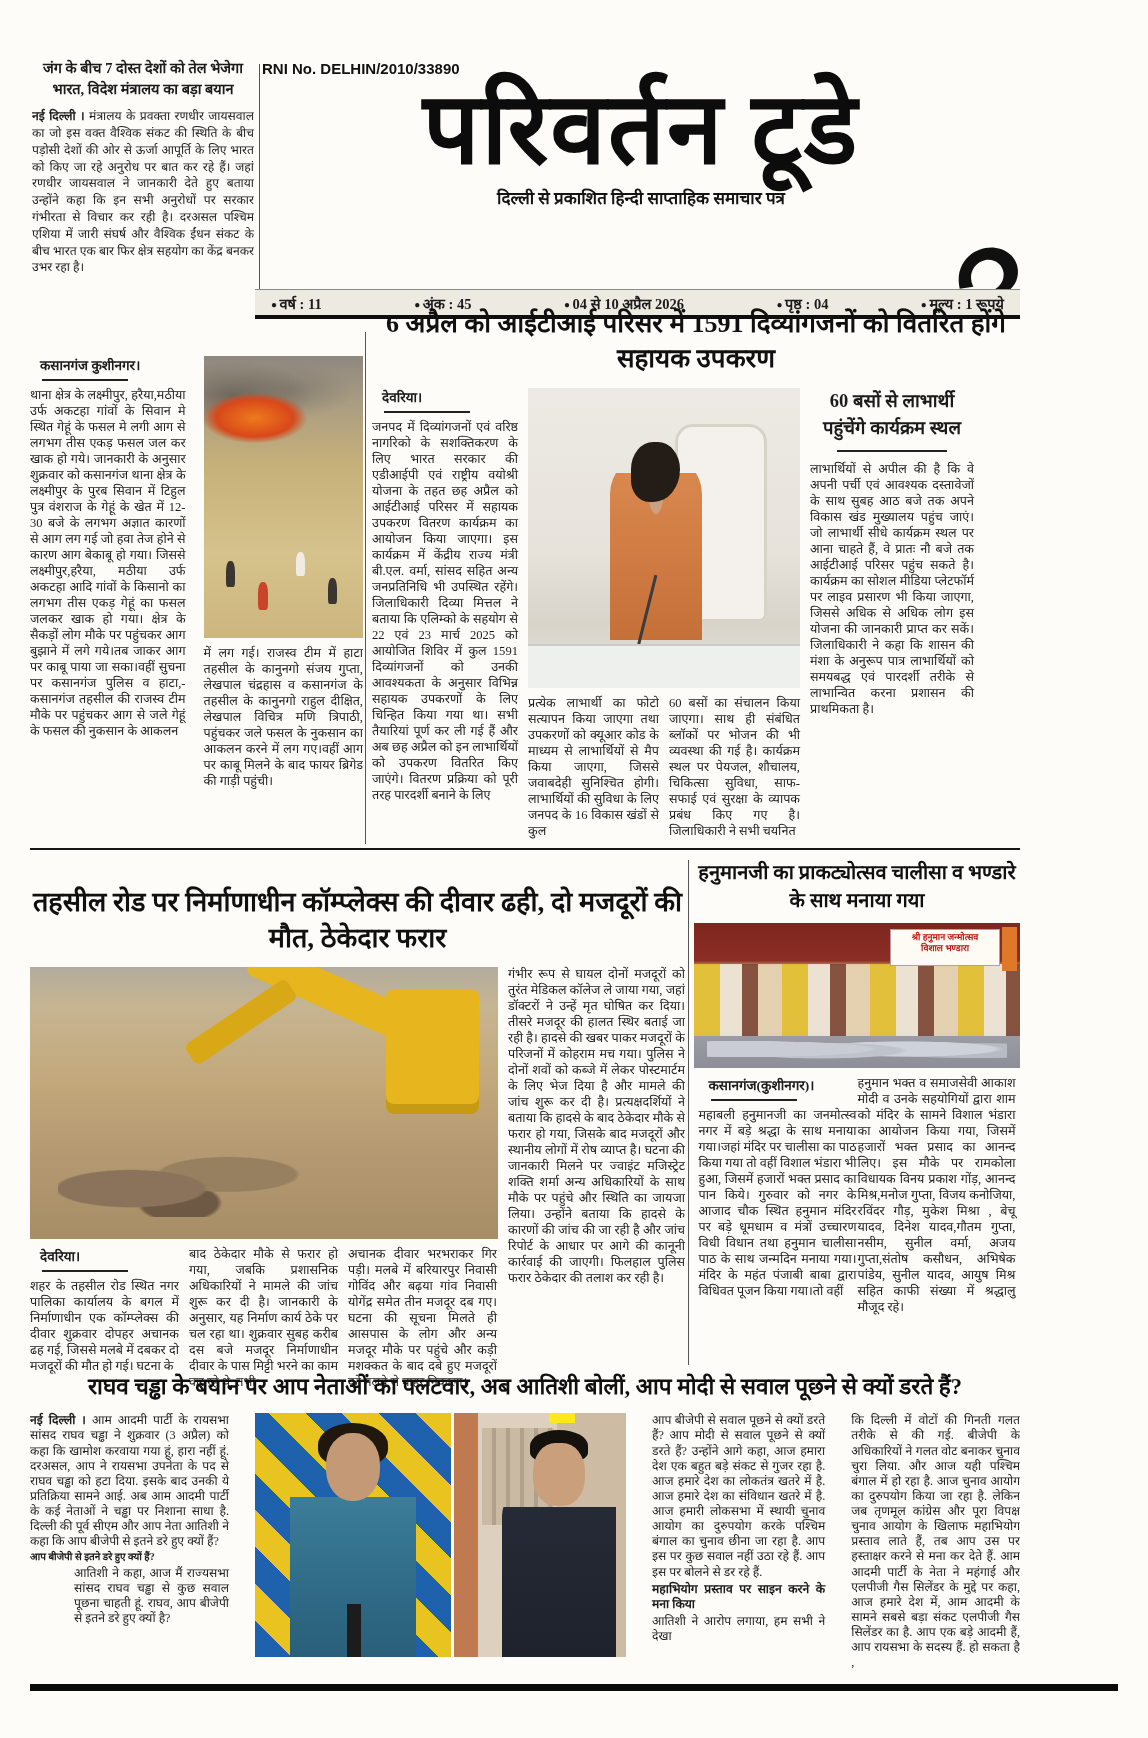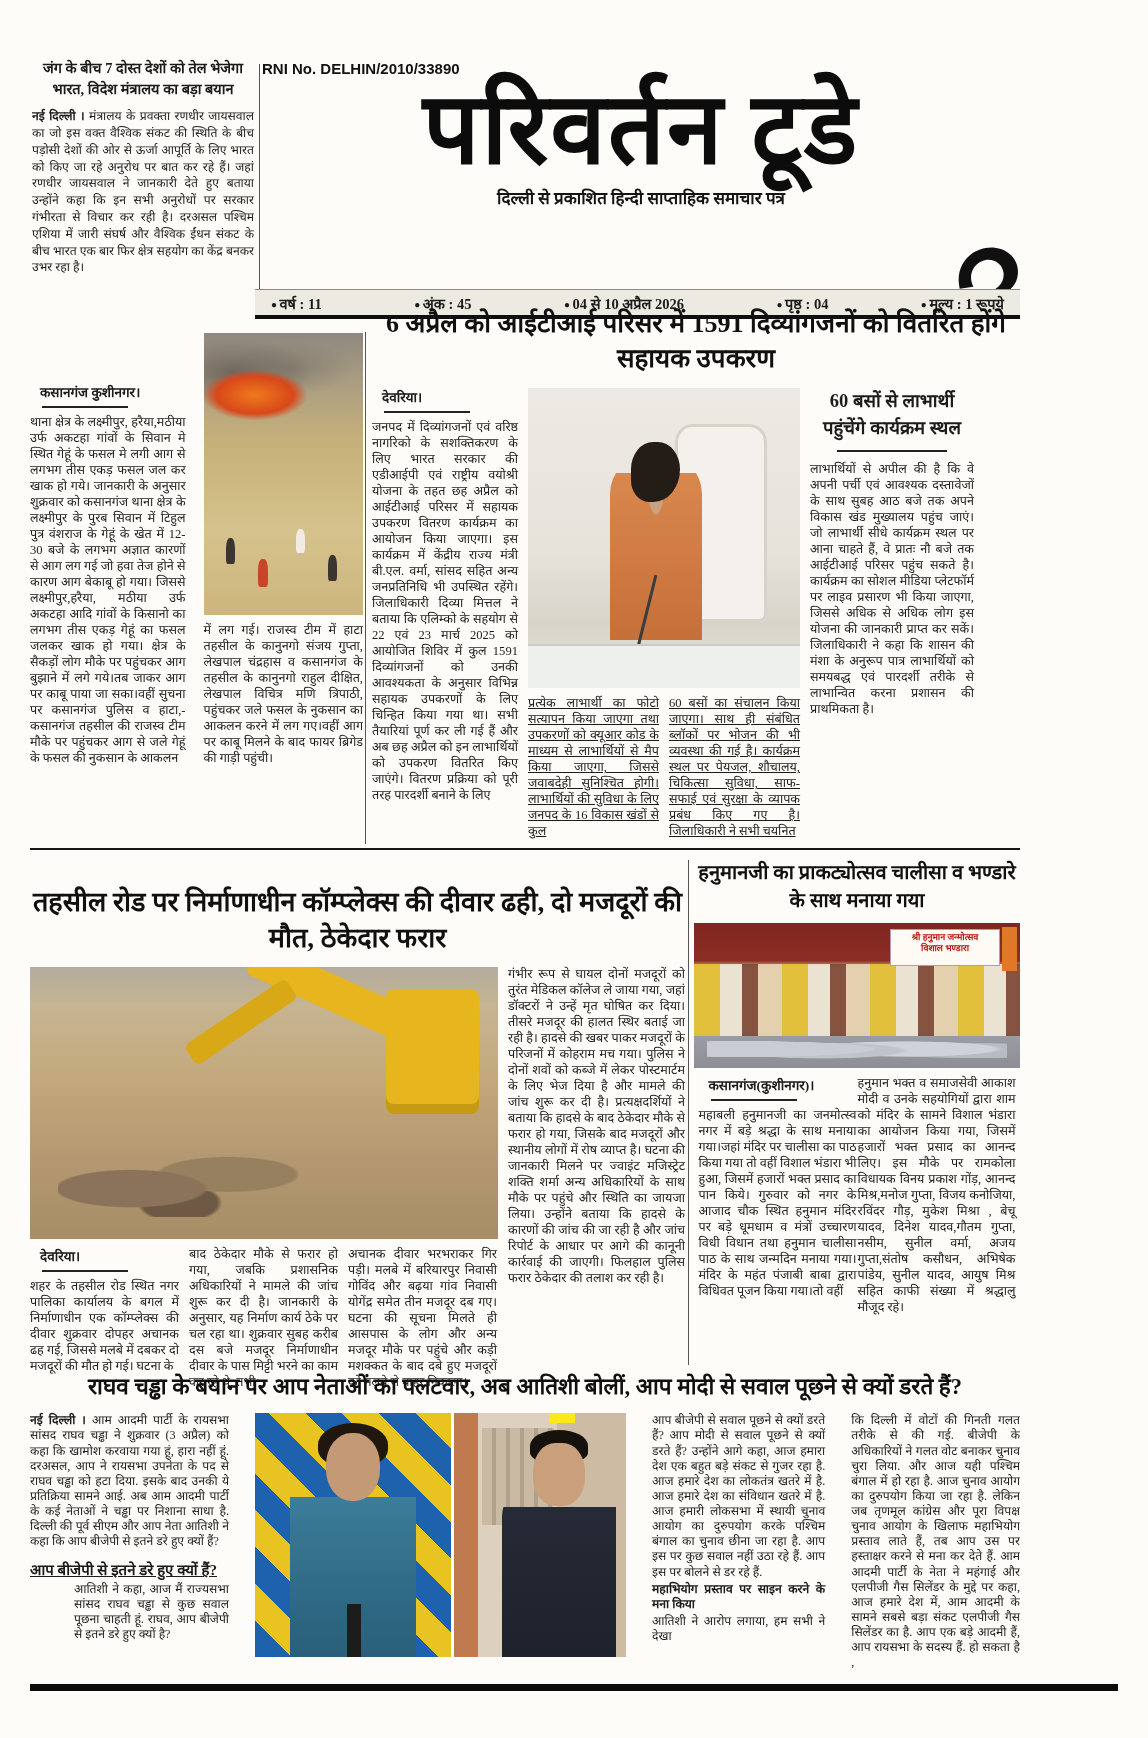--- a/index.html
+++ b/index.html
@@ -124,21 +124,21 @@
 
   <div class="abs infobar">
     <span>वर्ष : 11</span>
     <span>अंक : 45</span>
     <span>04 से 10 अप्रैल 2026</span>
     <span>पृष्ठ : 04</span>
     <span>मूल्य : 1 रूपये</span>
   </div>
 
   <section class="abs" style="left:30px;top:330px;width:333px;height:515px;overflow:hidden;">
-    <div class="row" style="gap:18px;margin-top:3px;align-items:flex-end;">
+    <div class="row" style="gap:18px;margin-top:26px;">
       <div style="width:160px;">
         <p class="dl">कसानगंज कुशीनगर।</p>
         <div class="dl-rule"></div>
         <p class="col">थाना क्षेत्र के लक्ष्मीपुर, हरैया,मठीया उर्फ अकटहा गांवों के सिवान मे स्थित गेहूं के फसल मे लगी आग से लगभग तीस एकड़ फसल जल कर खाक हो गये। जानकारी के अनुसार शुक्रवार को कसानगंज थाना क्षेत्र के लक्ष्मीपुर के पुरब सिवान में टिहुल पुत्र वंशराज के गेहूं के खेत में 12-30 बजे के लगभग अज्ञात कारणों से आग लग गई जो हवा तेज होने से कारण आग बेकाबू हो गया। जिससे लक्ष्मीपुर,हरैया, मठीया उर्फ अकटहा आदि गांवों के किसानो का लगभग तीस एकड़ गेहूं का फसल जलकर खाक हो गया। क्षेत्र के सैकड़ों लोग मौके पर पहुंचकर आग बुझाने में लगे गये।तब जाकर आग पर काबू पाया जा सका।वहीं सुचना पर कसानगंज पुलिस व हाटा,- कसानगंज तहसील की राजस्व टीम मौके पर पहुंचकर आग से जले गेहूं के फसल की नुकसान के आकलन</p>
       </div>
       <div style="width:164px;">
         <div class="photo fire-photo">
           <div class="fig" style="left:14%;bottom:18%;width:9px;height:26px;"></div>
           <div class="fig" style="left:34%;bottom:10%;width:10px;height:28px;background:#c8452a;"></div>
           <div class="fig" style="left:58%;bottom:22%;width:9px;height:24px;background:#f0ece4;"></div>
@@ -152,21 +152,21 @@
   <div class="vrule" style="left:365px;top:332px;height:512px;"></div>
 
   <section class="abs" style="left:372px;top:306px;width:648px;height:539px;overflow:hidden;">
     <h2 class="big-head">6 अप्रैल को आईटीआई परिसर में 1591 दिव्यांगजनों को वितरित होंगे सहायक उपकरण</h2>
     <div class="row" style="gap:10px;margin-top:12px;">
       <div style="width:146px;">
         <p class="dl">देवरिया।</p>
         <div class="dl-rule"></div>
         <p class="col">जनपद में दिव्यांगजनों एवं वरिष्ठ नागरिको के सशक्तिकरण के लिए भारत सरकार की एडीआईपी एवं राष्ट्रीय वयोश्री योजना के तहत छह अप्रैल को आईटीआई परिसर में सहायक उपकरण वितरण कार्यक्रम का आयोजन किया जाएगा। इस कार्यक्रम में केंद्रीय राज्य मंत्री बी.एल. वर्मा, सांसद सहित अन्य जनप्रतिनिधि भी उपस्थित रहेंगे। जिलाधिकारी दिव्या मित्तल ने बताया कि एलिम्को के सहयोग से 22 एवं 23 मार्च 2025 को आयोजित शिविर में कुल 1591 दिव्यांगजनों को उनकी आवश्यकता के अनुसार विभिन्न सहायक उपकरणों के लिए चिन्हित किया गया था। सभी तैयारियां पूर्ण कर ली गई हैं और अब छह अप्रैल को इन लाभार्थियों को उपकरण वितरित किए जाएंगे। वितरण प्रक्रिया को पूरी तरह पारदर्शी बनाने के लिए</p>
       </div>
-      <div style="width:272px;text-decoration:underline;">
+      <div style="width:272px;">
         <div class="photo officer-photo">
           <div class="op-chair"></div>
           <div class="op-person"></div>
           <div class="op-hair"></div>
           <div class="op-mic"></div>
           <div class="op-desk"></div>
         </div>
         <div class="row" style="gap:10px;margin-top:8px;">
           <p class="col" style="width:156px;">प्रत्येक लाभार्थी का फोटो सत्यापन किया जाएगा तथा उपकरणों को क्यूआर कोड के माध्यम से लाभार्थियों से मैप किया जाएगा, जिससे जवाबदेही सुनिश्चित होगी। लाभार्थियों की सुविधा के लिए जनपद के 16 विकास खंडों से कुल</p>
           <p class="col" style="width:156px;">60 बसों का संचालन किया जाएगा। साथ ही संबंधित ब्लॉकों पर भोजन की भी व्यवस्था की गई है। कार्यक्रम स्थल पर पेयजल, शौचालय, चिकित्सा सुविधा, साफ-सफाई एवं सुरक्षा के व्यापक प्रबंध किए गए है। जिलाधिकारी ने सभी चयनित</p>
@@ -227,21 +227,21 @@
       </div>
       <p class="col" style="width:158px;">हनुमान भक्त व समाजसेवी आकाश मोदी व उनके सहयोगियों द्वारा शाम को मंदिर के सामने विशाल भंडारा का आयोजन किया गया, जिसमें हजारों भक्त प्रसाद का आनन्द लिए। इस मौके पर रामकोला विधायक विनय प्रकाश गोंड़, आनन्द मिश्र,मनोज गुप्ता, विजय कनोजिया, रविंदर गौड़, मुकेश मिश्रा , बेचू यादव, दिनेश यादव,गौतम गुप्ता, नसीम, सुनील वर्मा, अजय गुप्ता,संतोष कसौधन, अभिषेक पांडेय, सुनील यादव, आयुष मिश्र सहित काफी संख्या में श्रद्धालु मौजूद रहे।</p>
     </div>
   </section>
 
   <section class="abs" style="left:30px;top:1372px;width:990px;height:300px;overflow:hidden;">
     <h2 class="aap-head">राघव चड्ढा के बयान पर आप नेताओं का पलटवार, अब आतिशी बोलीं, आप मोदी से सवाल पूछने से क्यों डरते हैं?</h2>
     <div class="row" style="gap:26px;margin-top:12px;">
       <div style="width:224px;">
         <p class="col" style="font-size:12.2px;line-height:1.24;"><b>नई दिल्ली ।</b> <span>आम आदमी पार्टी के रायसभा सांसद राघव चड्ढा ने शुक्रवार (3 अप्रैल) को कहा कि खामोश करवाया गया हूं, हारा नहीं हूं. दरअसल, आप ने रायसभा उपनेता के पद से राघव चड्ढा को हटा दिया. इसके बाद उनकी ये प्रतिक्रिया सामने आई. अब आम आदमी पार्टी के कई नेताओं ने चड्ढा पर निशाना साधा है. दिल्ली की पूर्व सीएम और आप नेता आतिशी ने कहा कि आप बीजेपी से इतने डरे हुए क्यों हैं?</span></p>
-        <p class="col bold" style="font-size:15px;line-height:1.24;margin-top:12px;text-decoration:underline;">आप बीजेपी से इतने डरे हुए क्यों हैं?</p>
+        <p class="col bold" style="font-size:10px;line-height:1.24;margin-top:2px;">आप बीजेपी से इतने डरे हुए क्यों हैं?</p>
         <p class="col" style="font-size:12.2px;line-height:1.24;margin-top:2px;margin-left:44px;">आतिशी ने कहा, आज मैं राज्यसभा सांसद राघव चड्ढा से कुछ सवाल पूछना चाहती हूं. राघव, आप बीजेपी से इतने डरे हुए क्यों है?</p>
       </div>
       <div class="row" style="gap:3px;">
         <div class="photo atishi-photo">
           <div class="at-person"></div>
           <div class="at-hair"></div>
           <div class="at-head"></div>
           <div class="at-mic"></div>
         </div>
         <div class="photo raghav-photo">

